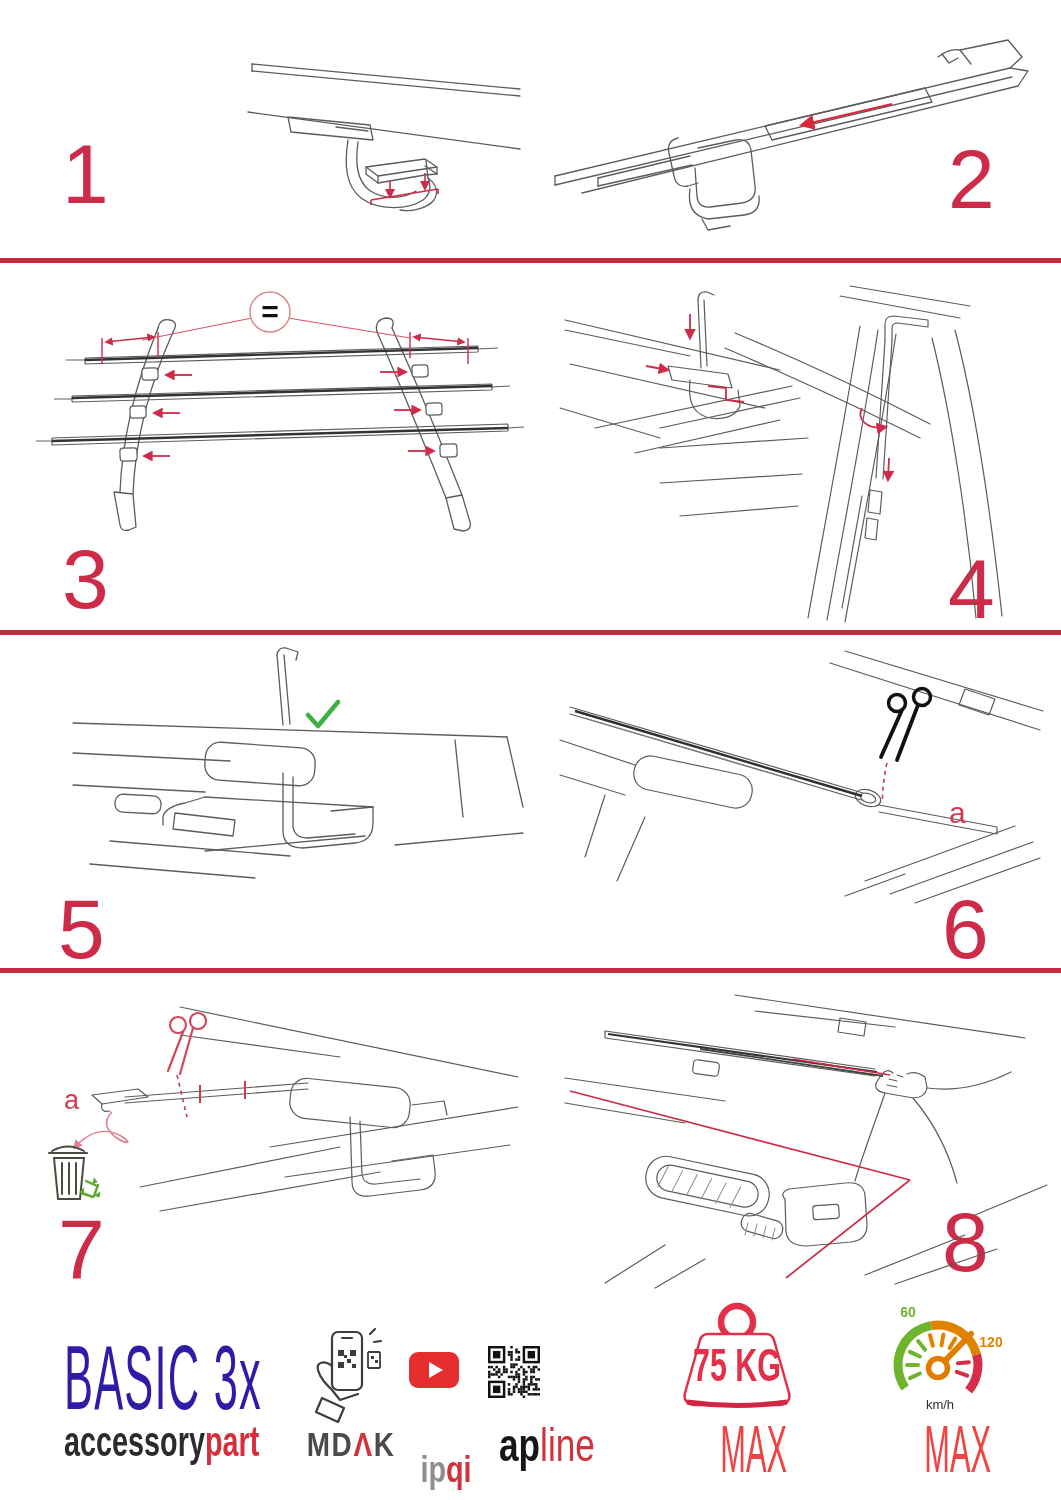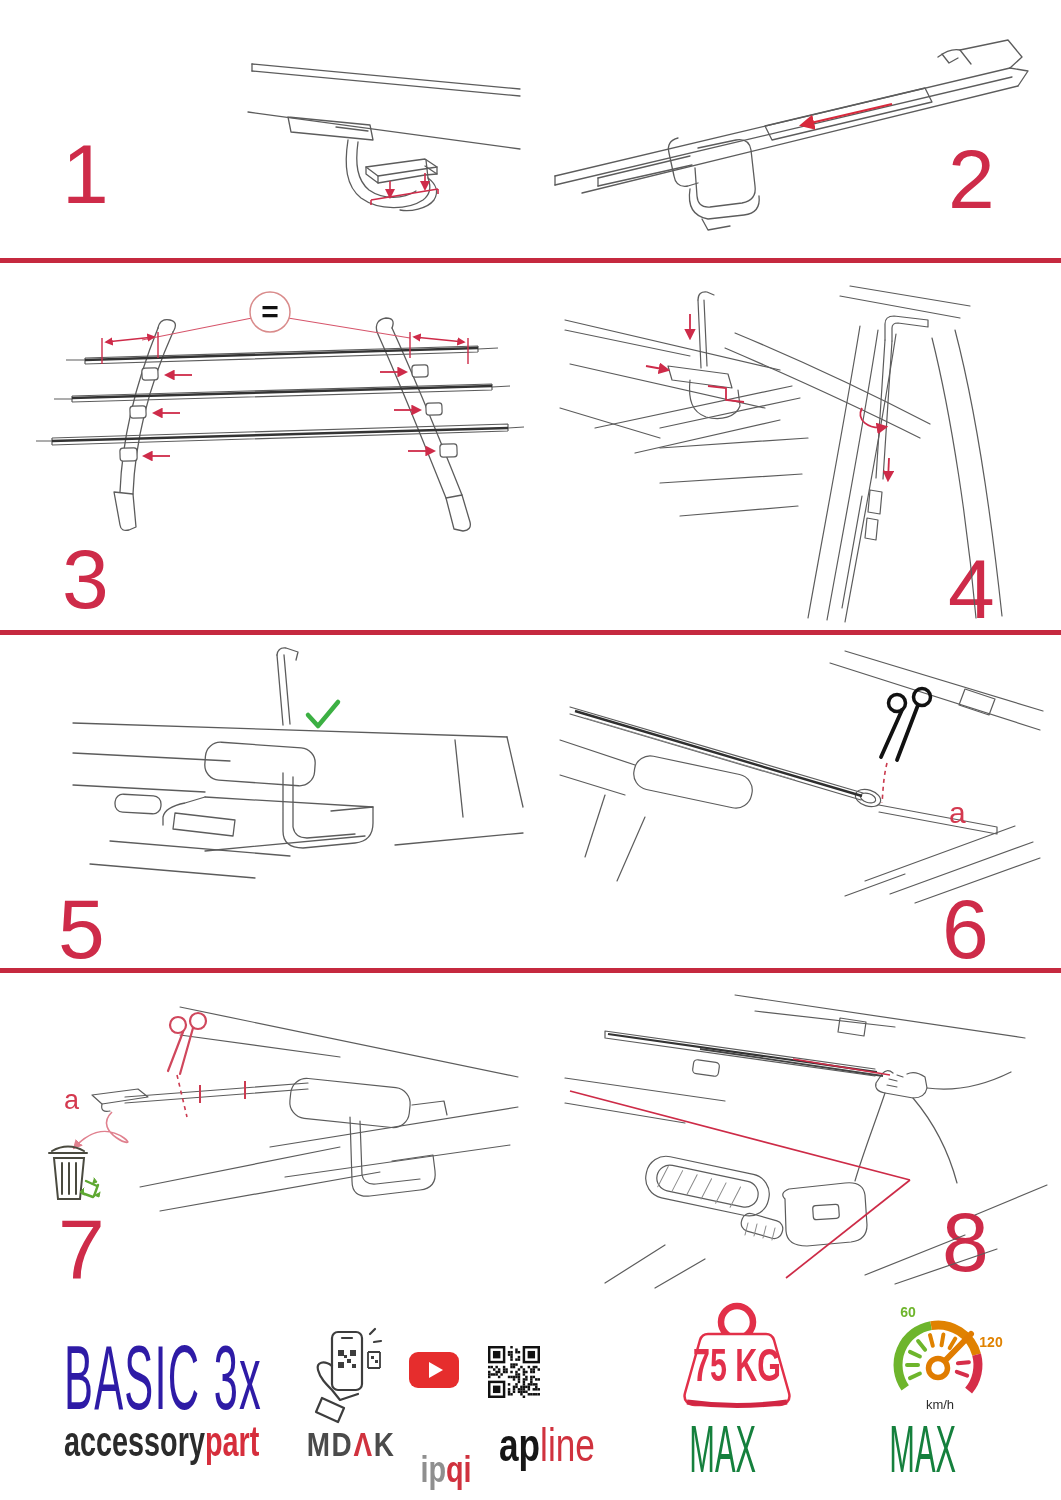--- a/index.html
+++ b/index.html
@@ -29,21 +29,21 @@
   .partner .inner{display:inline-block;transform-origin:center top;}
   .mdak{left:297px;top:1427px;width:84px;font-size:34px;font-weight:600;color:#4b4b4b;}
   .mdak .inner{transform:scale(.82,1);letter-spacing:2px;}
   .mdak .red{color:#d0323e;}
   .ipqi{left:414px;top:1424px;width:52px;font-size:36px;font-weight:700;margin-top:28px;}
   .ipqi .inner{transform:scale(.8,1);}
   .ipqi .gray{color:#8f8f8f;}.ipqi .red{color:#d0323e;}
   .apline{left:487px;top:1422px;width:86px;font-size:44px;}
   .apline .inner{transform:scale(.8,1.05);}
   .apline .black{color:#161616;font-weight:700;}.apline .red{color:#d0323e;font-weight:400;}
-  .max-label{position:absolute;text-align:left;color:#15803d;font-size:56px;line-height:1;}
+  .max-label{position:absolute;text-align:right;color:#ef4444;font-size:56px;line-height:1;}
   .max-label .cond{display:inline-block;transform:scale(.55,1.18);transform-origin:center top;font-weight:400;}
 </style>
 </head>
 <body>
 
 <div class="page">
 
   <div class="step-num" style="left:62px;top:132px;">1</div>
   <svg style="left:140px;top:28px;" width="380" height="215" viewBox="0 0 380 215">
     <defs>

